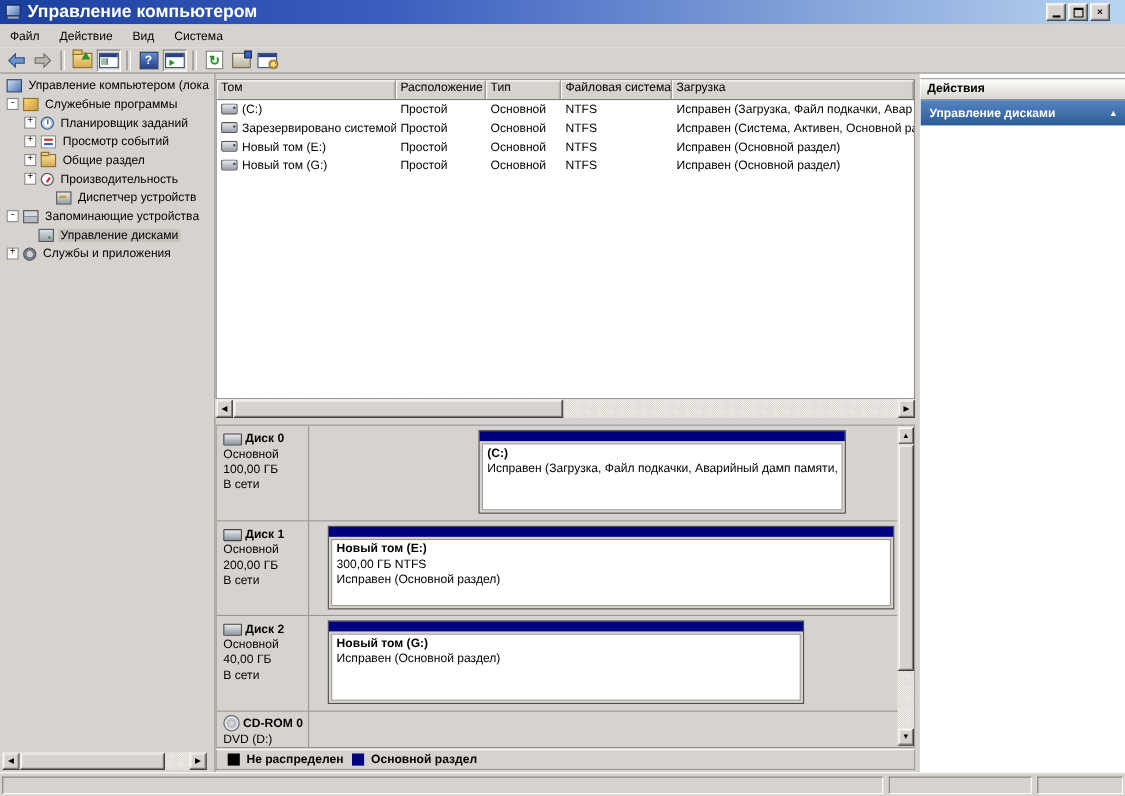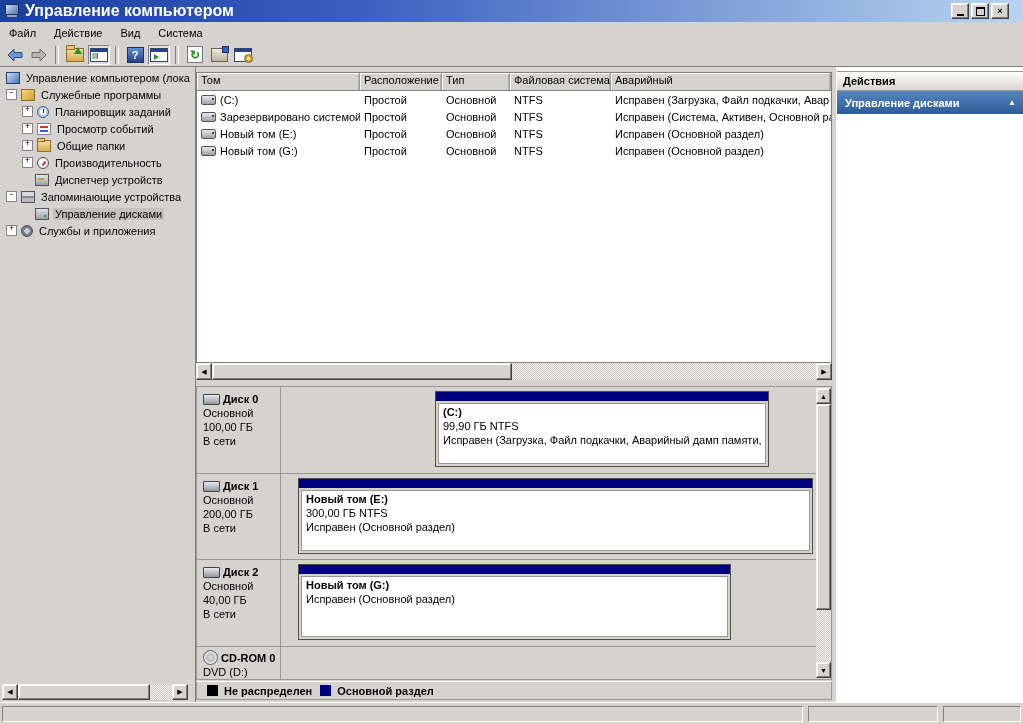--- a/index.html
+++ b/index.html
@@ -212,28 +212,28 @@
       <span class="lbl nowrap">Планировщик заданий</span>
     </div>
     <div class="trow" style="padding-left:22px">
       <span class="exp">+</span>
       <span class="ticon i-events"></span>
       <span class="lbl nowrap">Просмотр событий</span>
     </div>
     <div class="trow" style="padding-left:22px">
       <span class="exp">+</span>
       <span class="ticon i-folder"></span>
-      <span class="lbl nowrap">Общие папки</span>
+      <span class="lbl nowrap">Общие раздел</span>
     </div>
     <div class="trow" style="padding-left:22px">
       <span class="exp">+</span>
       <span class="ticon i-perf"></span>
       <span class="lbl nowrap">Производительность</span>
     </div>
-    <div class="trow" style="padding-left:35px">
+    <div class="trow" style="padding-left:51px">
       <span class="ticon i-devmgr"></span>
       <span class="lbl nowrap">Диспетчер устройств</span>
     </div>
     <div class="trow" style="padding-left:6px">
       <span class="exp">-</span>
       <span class="ticon i-storage"></span>
       <span class="lbl nowrap">Запоминающие устройства</span>
     </div>
     <div class="trow" style="padding-left:35px">
       <span class="ticon i-disk"></span>
@@ -256,21 +256,21 @@
 <div class="splitter"></div>
 
 <div class="center">
 
   <div class="vlist">
     <div class="vhead">
       <span class="hc">Том</span>
       <span class="hc">Расположение</span>
       <span class="hc">Тип</span>
       <span class="hc">Файловая система</span>
-      <span class="hc">Аварийный</span>
+      <span class="hc">Загрузка</span>
     </div>
     <div class="vrow">
       <span class="vc"><span class="vicon"></span><span>(C:)</span></span>
       <span class="vc">Простой</span>
       <span class="vc">Основной</span>
       <span class="vc">NTFS</span>
       <span class="vc">Исправен (Загрузка, Файл подкачки, Авар</span>
     </div>
     <div class="vrow">
       <span class="vc"><span class="vicon"></span><span>Зарезервировано системой</span></span>
@@ -310,21 +310,20 @@
             <span>Диск 0</span>
           </div>
         <div>Основной</div>
         <div>100,00 ГБ</div>
         <div>В сети</div>
       </div>
       <div class="part" style="left:238px;width:334px">
         <div class="pband"></div>
         <div class="pbody">
           <div class="ptitle">(C:)</div>
-          <div>99,90 ГБ NTFS</div>
           <div>Исправен (Загрузка, Файл подкачки, Аварийный дамп памяти,</div>
         </div>
       </div>
     </div>
 
     <div class="drow" style="height:85px">
       <div class="dlabel">
         <div class="dname">
             <span class="dicon"></span>
             <span>Диск 1</span>

